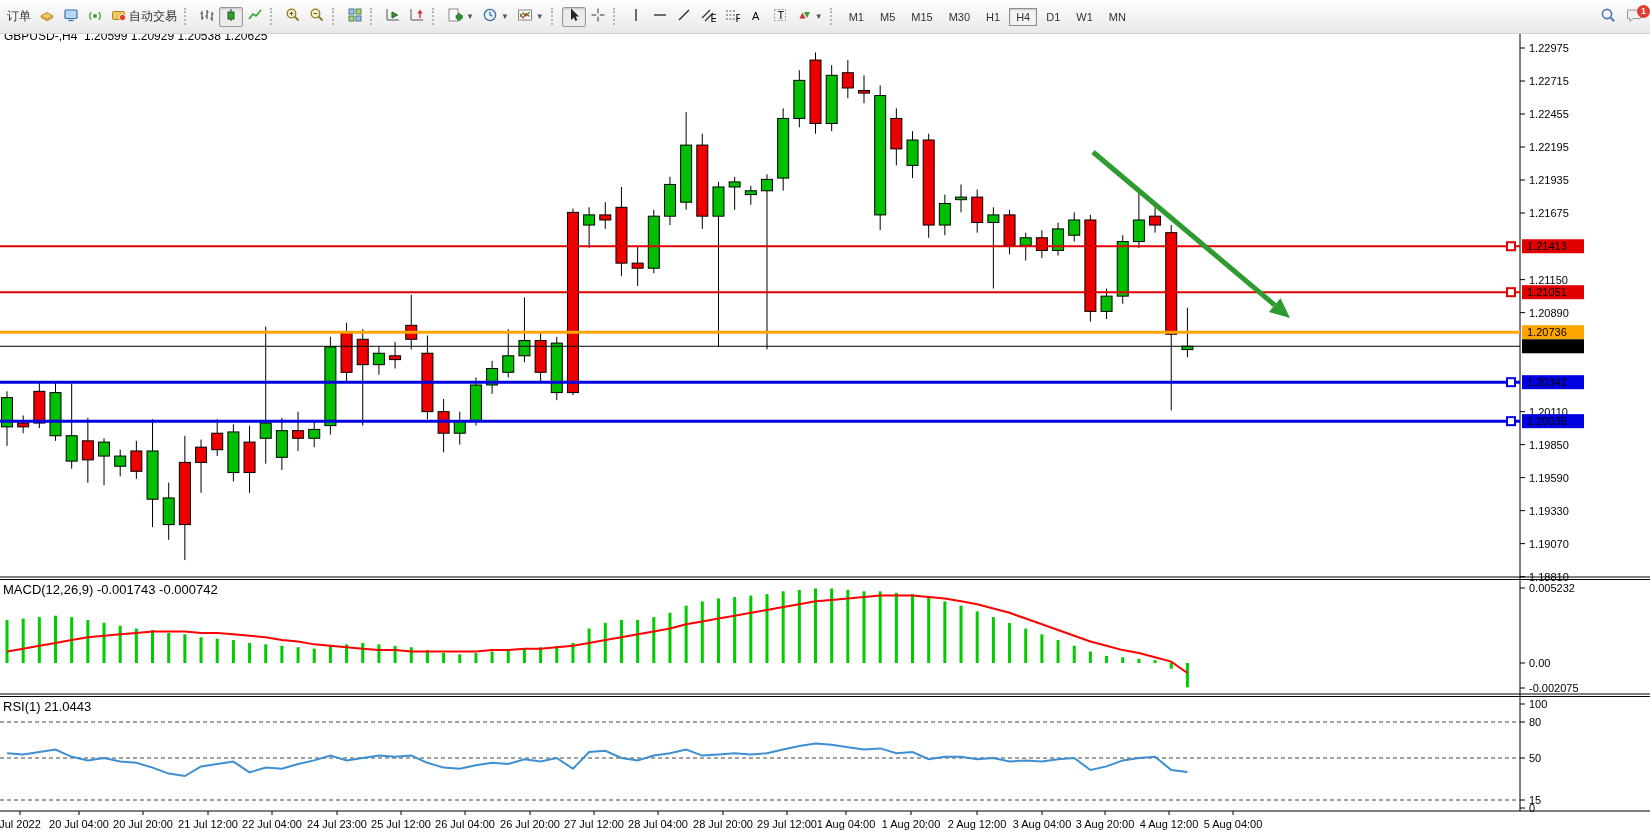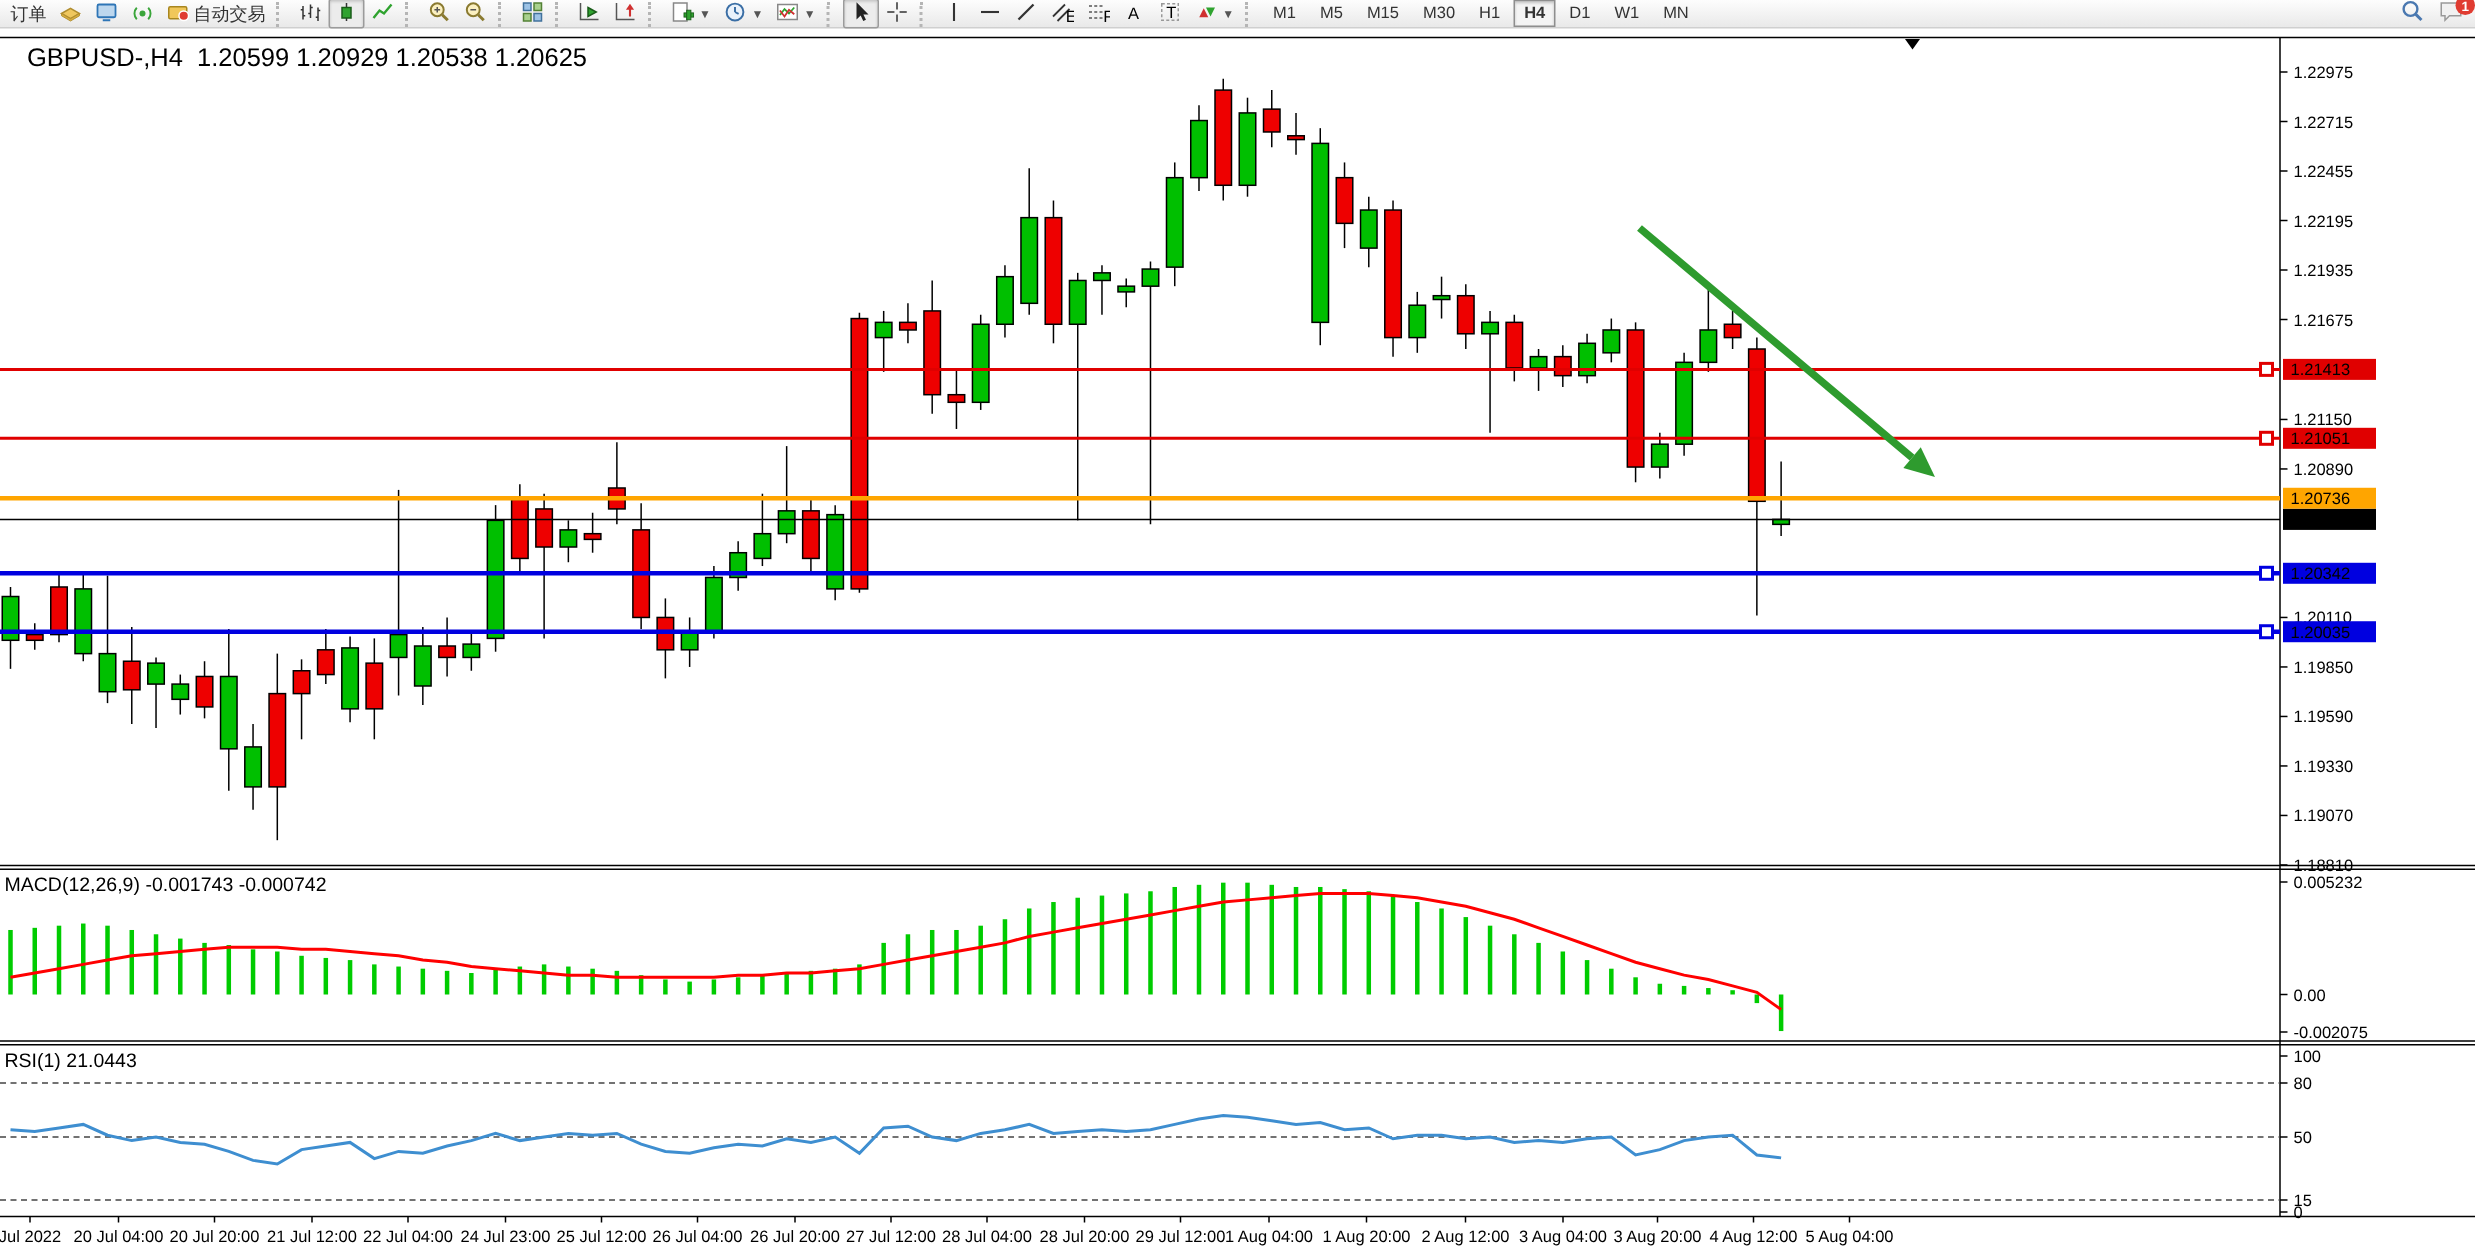--- a/index.html
+++ b/index.html
@@ -1,36 +1,36 @@
 <!DOCTYPE html>
 <html><head>
 <meta charset="utf-8">
 <style>
   * { box-sizing: border-box; margin: 0; padding: 0; }
   html,body { width:1650px; height:833px; overflow:hidden; background:#fff;
     font-family:"Liberation Sans", sans-serif; position:relative; }
-  #toolbar { position:absolute; top:0; left:0; width:1650px; height:19px; z-index:3;
+  #toolbar { position:absolute; top:0; left:0; width:1650px; height:34px; z-index:3;
     background:linear-gradient(#fdfdfd,#e9e9e9); border-bottom:1px solid #cfcfcf;
     display:flex; align-items:center; padding:1px 3px; }
   .tbtn { height:20px; min-width:22px; display:flex; align-items:center; justify-content:center;
     gap:2px; padding:0 3px; border:1px solid transparent; border-radius:2px; color:#333; font-size:12px; white-space:nowrap; }
   .tbtn.active { background:#ececec; border-color:#9b9b9b; box-shadow:inset 0 1px 2px rgba(0,0,0,.18); }
   .grip { width:7px; height:17px; border-left:2px dotted #b5b5b5; margin:0 4px 0 3px; }
   .dd { font-size:8px; color:#555; margin-left:1px; }
   #tf-group { display:flex; align-items:center; }
   .tf { font-size:11px; color:#333; padding:0 6px; height:18px; display:flex; align-items:center;
     border:1px solid transparent; margin:0 1px; }
-  .tf.active { background:#f4f4f4; border-color:#8e8e8e; box-shadow:inset 0 1px 2px rgba(0,0,0,.2);font-weight:bold; }
+  .tf.active { background:#f4f4f4; border-color:#8e8e8e; box-shadow:inset 0 1px 2px rgba(0,0,0,.2); }
   #tb-right { margin-left:auto; display:flex; align-items:center; }
   #chat-wrap { position:relative; }
   #chat-badge { position:absolute; top:-3px; right:-4px; background:#e03c31; color:#fff;
     font-size:9px; font-weight:bold; border-radius:7px; min-width:13px; height:13px;
     display:flex; align-items:center; justify-content:center; padding:0 2px; }
   #cv { position:absolute; left:0; top:0; z-index:1; }
-  #title-line { position:absolute; left:18px; top:29px; font-size:17px; color:#000; z-index:2; white-space:nowrap; }
+  #title-line { position:absolute; left:4px; top:29px; font-size:12px; color:#000; z-index:2; white-space:nowrap; }
   .ind-label { position:absolute; left:3px; font-size:13px; color:#000; z-index:2; white-space:nowrap; }
   #macd-label { top:582px; }
   #rsi-label  { top:699px; }
   svg text { font-family:"Liberation Sans", sans-serif; font-size:11px; fill:#000; }
 </style>
 </head>
 <body>
 
 <div id="toolbar">
   <div class="tbtn">

